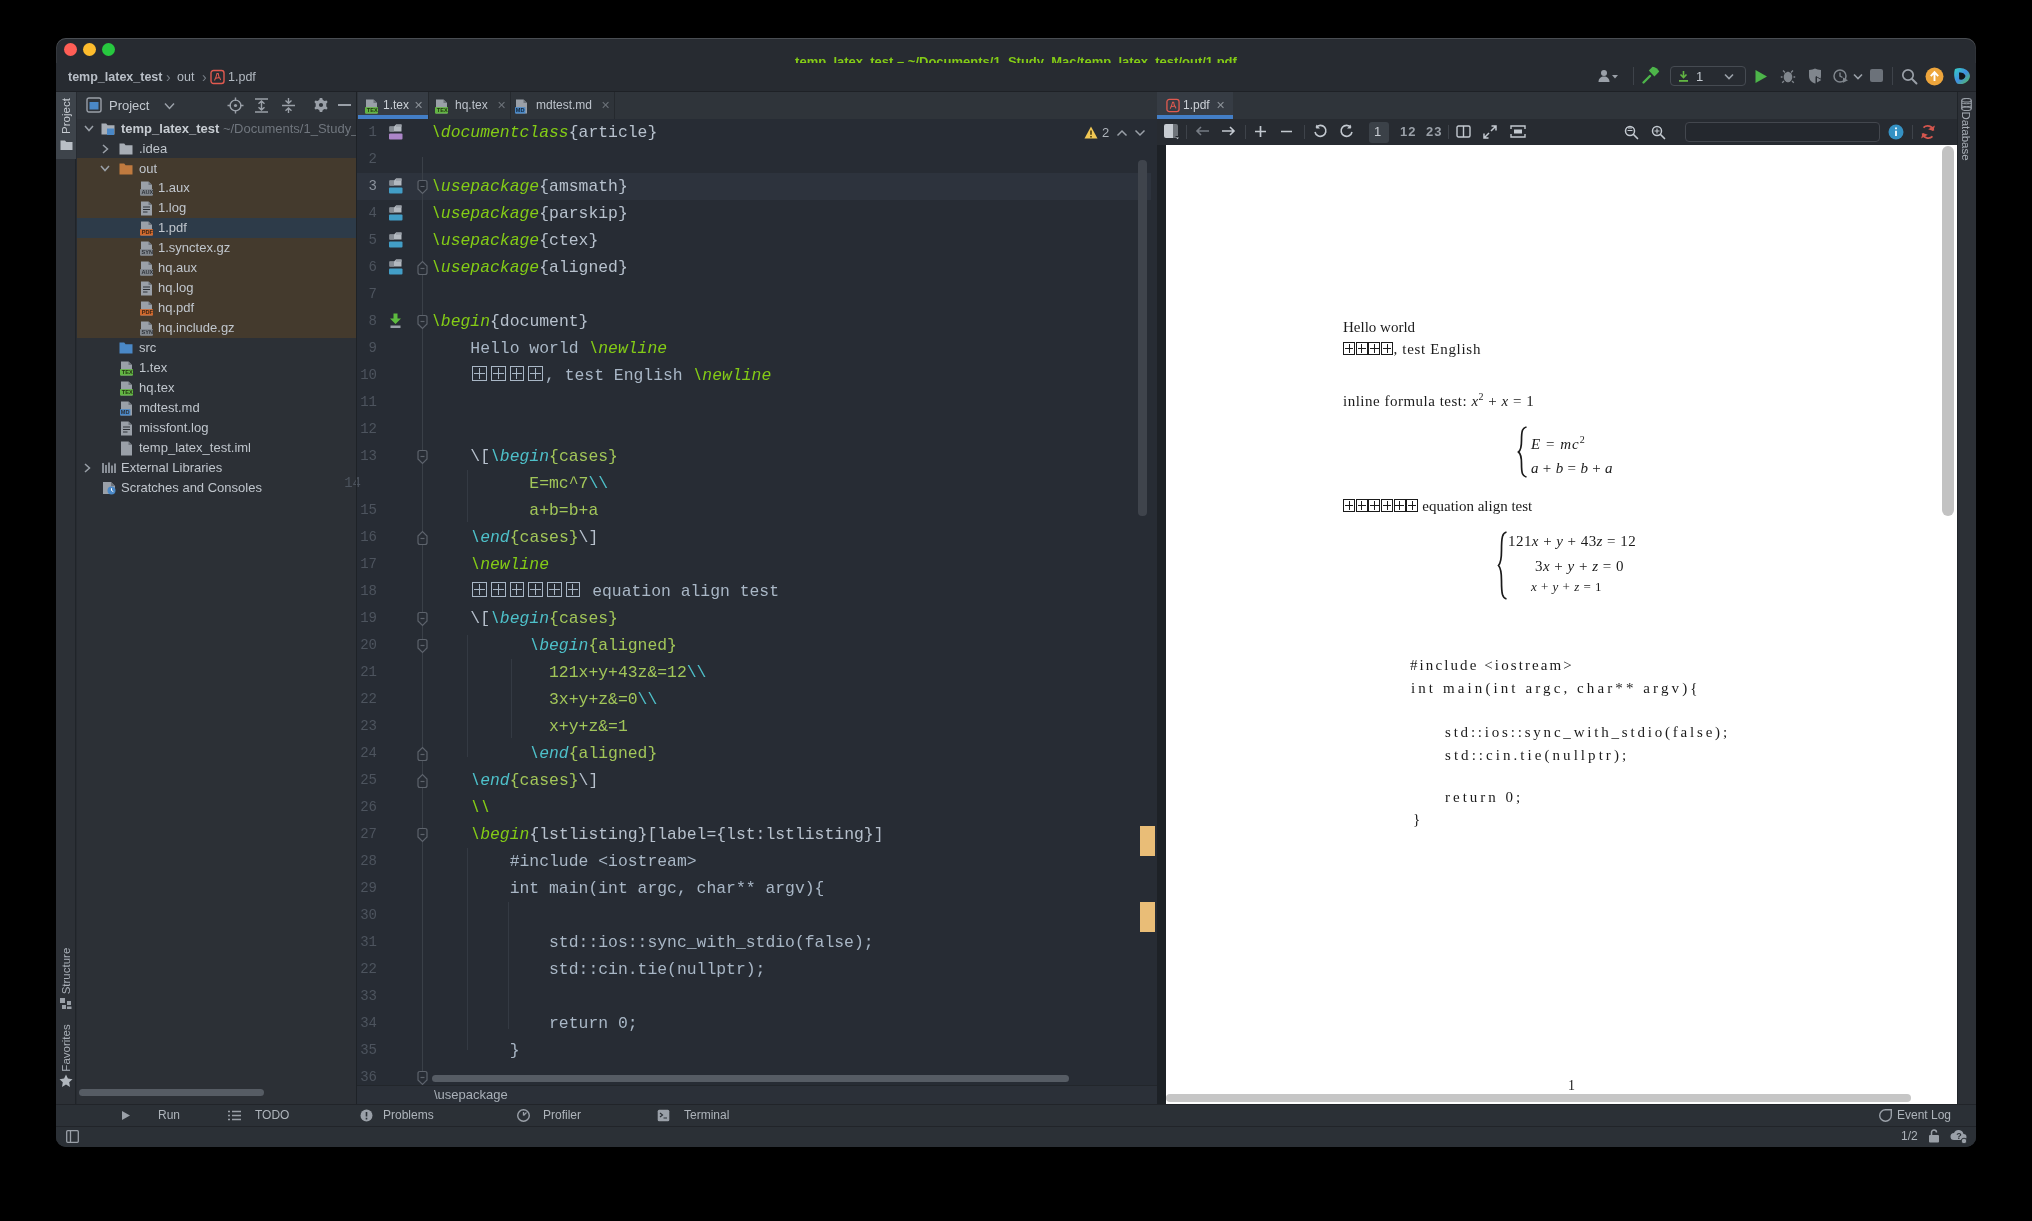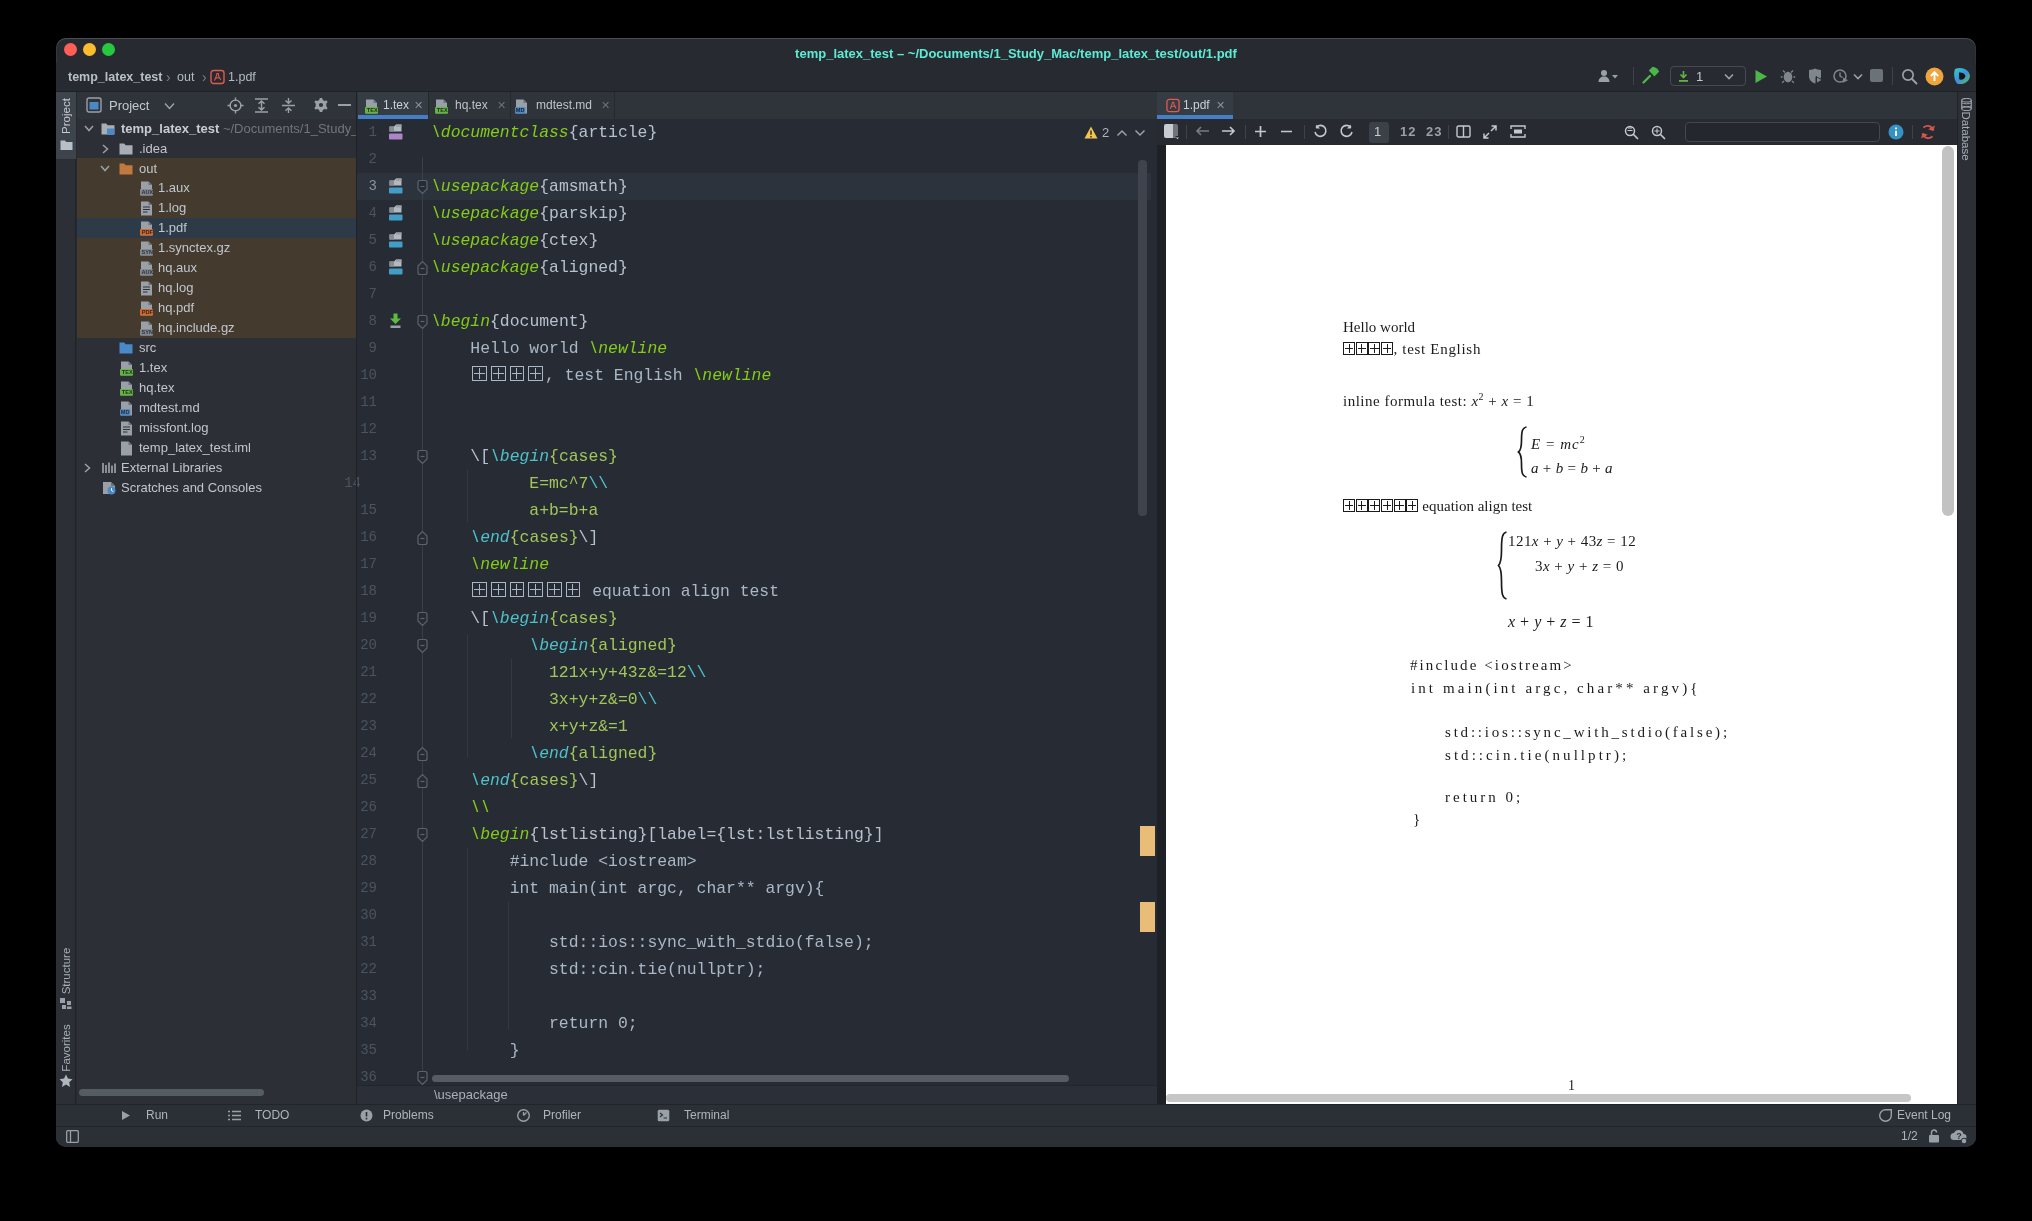--- a/index.html
+++ b/index.html
@@ -23,21 +23,21 @@
 .ck2{width:.9em;height:.9em;margin:0 .12em}
 .cjk::before{content:"";position:absolute;left:8%;top:44%;width:84%;height:1px;background:currentColor}
 .cjk::after{content:"";position:absolute;left:46%;top:8%;width:1px;height:84%;background:currentColor}
 svg{display:block}
 </style></head><body>
 <div id="win">
 
 <div class="tl" style="left:7.7px;background:#ff5e56"></div>
 <div class="tl" style="left:26.9px;background:#fdbc2d"></div>
 <div class="tl" style="left:46.1px;background:#27c83f"></div>
-<div class="a" style="left:0px;top:8px;width:1920px;text-align:center;color:#5eead4;font-size:13px;font-weight:700">temp_latex_test – ~/Documents/1_Study_Mac/temp_latex_test/out/1.pdf</div>
+<div class="a" style="left:0px;top:16px;width:1920px;text-align:center;color:#84cc16;font-size:13px;font-weight:700">temp_latex_test – ~/Documents/1_Study_Mac/temp_latex_test/out/1.pdf</div>
 <div class="a" style="left:0px;top:25px;width:1920px;height:29px;background:#272b31;border-bottom:1px solid #1e2126"></div>
 <div class="a" style="left:12px;top:32px;color:#b9bfc7;font-size:12.5px;font-weight:700">temp_latex_test</div>
 <div class="a" style="left:110px;top:31px;color:#787f87;font-size:14px">›</div>
 <div class="a" style="left:121px;top:32px;color:#b3bac2;font-size:12.5px">out</div>
 <div class="a" style="left:146px;top:31px;color:#787f87;font-size:14px">›</div>
 <svg class="a" style="left:154px;top:31px" width="15" height="16" viewBox="0 0 15 16">
       <rect x="1" y="1.5" width="13" height="13" rx="2.5" fill="none" stroke="#e15a50" stroke-width="1.4"></rect>
       <path d="M4.5 11.5 C5.5 9.5 6.5 7 7 4.5 L8.2 4.5 C8.4 7 9.5 9.5 10.8 11 M5.8 9.2 C7.5 8.6 9.3 8.6 10.5 9.2" fill="none" stroke="#e15a50" stroke-width="1.1"></path>
     </svg>
 <div class="a" style="left:172px;top:32px;color:#b3bac2;font-size:12.5px">1.pdf</div>
@@ -571,34 +571,34 @@
       <path d="M9.5 1 C5.5 2 4.5 4.16 4.5 14.560000000000002 C4.5 21.84 3.5 24.439999999999998 1.5 26.0 C3.5 27.560000000000002 4.5 30.159999999999997 4.5 37.44 C4.5 47.84 5.5 50 9.5 51" fill="none" stroke="#1b1b1b" stroke-width="1.7"></path>
     </svg>
 <div class="pt" style="left:1475px;top:396px;font-size:15px;letter-spacing:1px"><i>E</i> = <i>mc</i><sup style="font-size:10px">2</sup></div>
 <div class="pt" style="left:1475px;top:422px;font-size:15px;letter-spacing:.3px"><i>a</i> + <i>b</i> = <i>b</i> + <i>a</i></div>
 <div class="pt" style="left:1287px;top:460px;font-size:15px;"><span class="cjk"></span><span class="cjk"></span><span class="cjk"></span><span class="cjk"></span><span class="cjk"></span><span class="cjk"></span> equation align test</div>
 <svg class="a" style="left:1441px;top:493px" width="11" height="69" viewBox="0 0 11 69">
       <path d="M9.5 1 C5.5 2 4.5 5.5200000000000005 4.5 19.32 C4.5 28.98 3.5 32.43 1.5 34.5 C3.5 36.57 4.5 40.019999999999996 4.5 49.68 C4.5 63.480000000000004 5.5 67 9.5 68" fill="none" stroke="#1b1b1b" stroke-width="1.7"></path>
     </svg>
 <div class="pt" style="left:1452px;top:495px;font-size:15px;letter-spacing:.45px">121<i>x</i> + <i>y</i> + 43<i>z</i> = 12</div>
 <div class="pt" style="left:1452px;top:520px;width:116px;text-align:right;font-size:15px;letter-spacing:.5px">3<i>x</i> + <i>y</i> + <i>z</i> = 0</div>
-<div class="pt" style="left:1452px;top:575px;width:117px;text-align:left;font-size:16px;letter-spacing:.5px"><i>x</i> + <i>y</i> + <i>z</i> = 1</div>
+<div class="pt" style="left:1452px;top:541px;width:117px;text-align:center;font-size:13px;letter-spacing:.5px"><i>x</i> + <i>y</i> + <i>z</i> = 1</div>
 <div class="pt" style="left:1354px;top:619px;font-size:15px;letter-spacing:2.1px">#include &lt;iostream&gt;</div>
 <div class="pt" style="left:1355px;top:642px;font-size:15px;letter-spacing:3.1px">int main(int argc, char** argv){</div>
 <div class="pt" style="left:1389px;top:686px;font-size:15px;letter-spacing:2.8px">std::ios::sync_with_stdio(false);</div>
 <div class="pt" style="left:1389px;top:709px;font-size:15px;letter-spacing:3.05px">std::cin.tie(nullptr);</div>
 <div class="pt" style="left:1389px;top:751px;font-size:15px;letter-spacing:3.0px">return 0;</div>
 <div class="pt" style="left:1357px;top:773px;font-size:15px;">}</div>
 <div class="pt" style="left:1512px;top:1040px;font-size:14px;">1</div>
 <div class="a" style="left:0px;top:1066px;width:1920px;height:22px;background:#2b3036;border-top:1px solid #212429"></div>
 <div class="a" style="left:0px;top:1088px;width:1920px;height:21px;background:#2b3036;border-top:1px solid #212429"></div>
 <svg class="a" style="left:65px;top:1072px" width="10" height="11" viewBox="0 0 10 11">
       <path d="M1 1 L9 5.5 L1 10 Z" fill="#9aa0a8"></path>
     </svg>
-<div class="sb" style="left:90px;top:1066px">Run</div>
+<div class="sb" style="left:102px;top:1066px">Run</div>
 <svg class="a" style="left:172px;top:1072px" width="13" height="11" viewBox="0 0 13 11">
       <path d="M0 1.5 L2 1.5 M0 5.5 L2 5.5 M0 9.5 L2 9.5 M4 1.5 L13 1.5 M4 5.5 L13 5.5 M4 9.5 L13 9.5" stroke="#9aa0a8" stroke-width="1.5"></path>
     </svg>
 <div class="sb" style="left:199px;top:1066px">TODO</div>
 <svg class="a" style="left:304px;top:1071px" width="13" height="13" viewBox="0 0 13 13">
       <circle cx="6.5" cy="6.5" r="6" fill="#9aa0a8"></circle>
       <path d="M6.5 3 L6.5 7.5 M6.5 8.8 L6.5 10.4" stroke="#2b3036" stroke-width="1.6"></path>
     </svg>
 <div class="sb" style="left:327px;top:1066px">Problems</div>
 <svg class="a" style="left:461px;top:1071px" width="13" height="13" viewBox="0 0 13 13">

